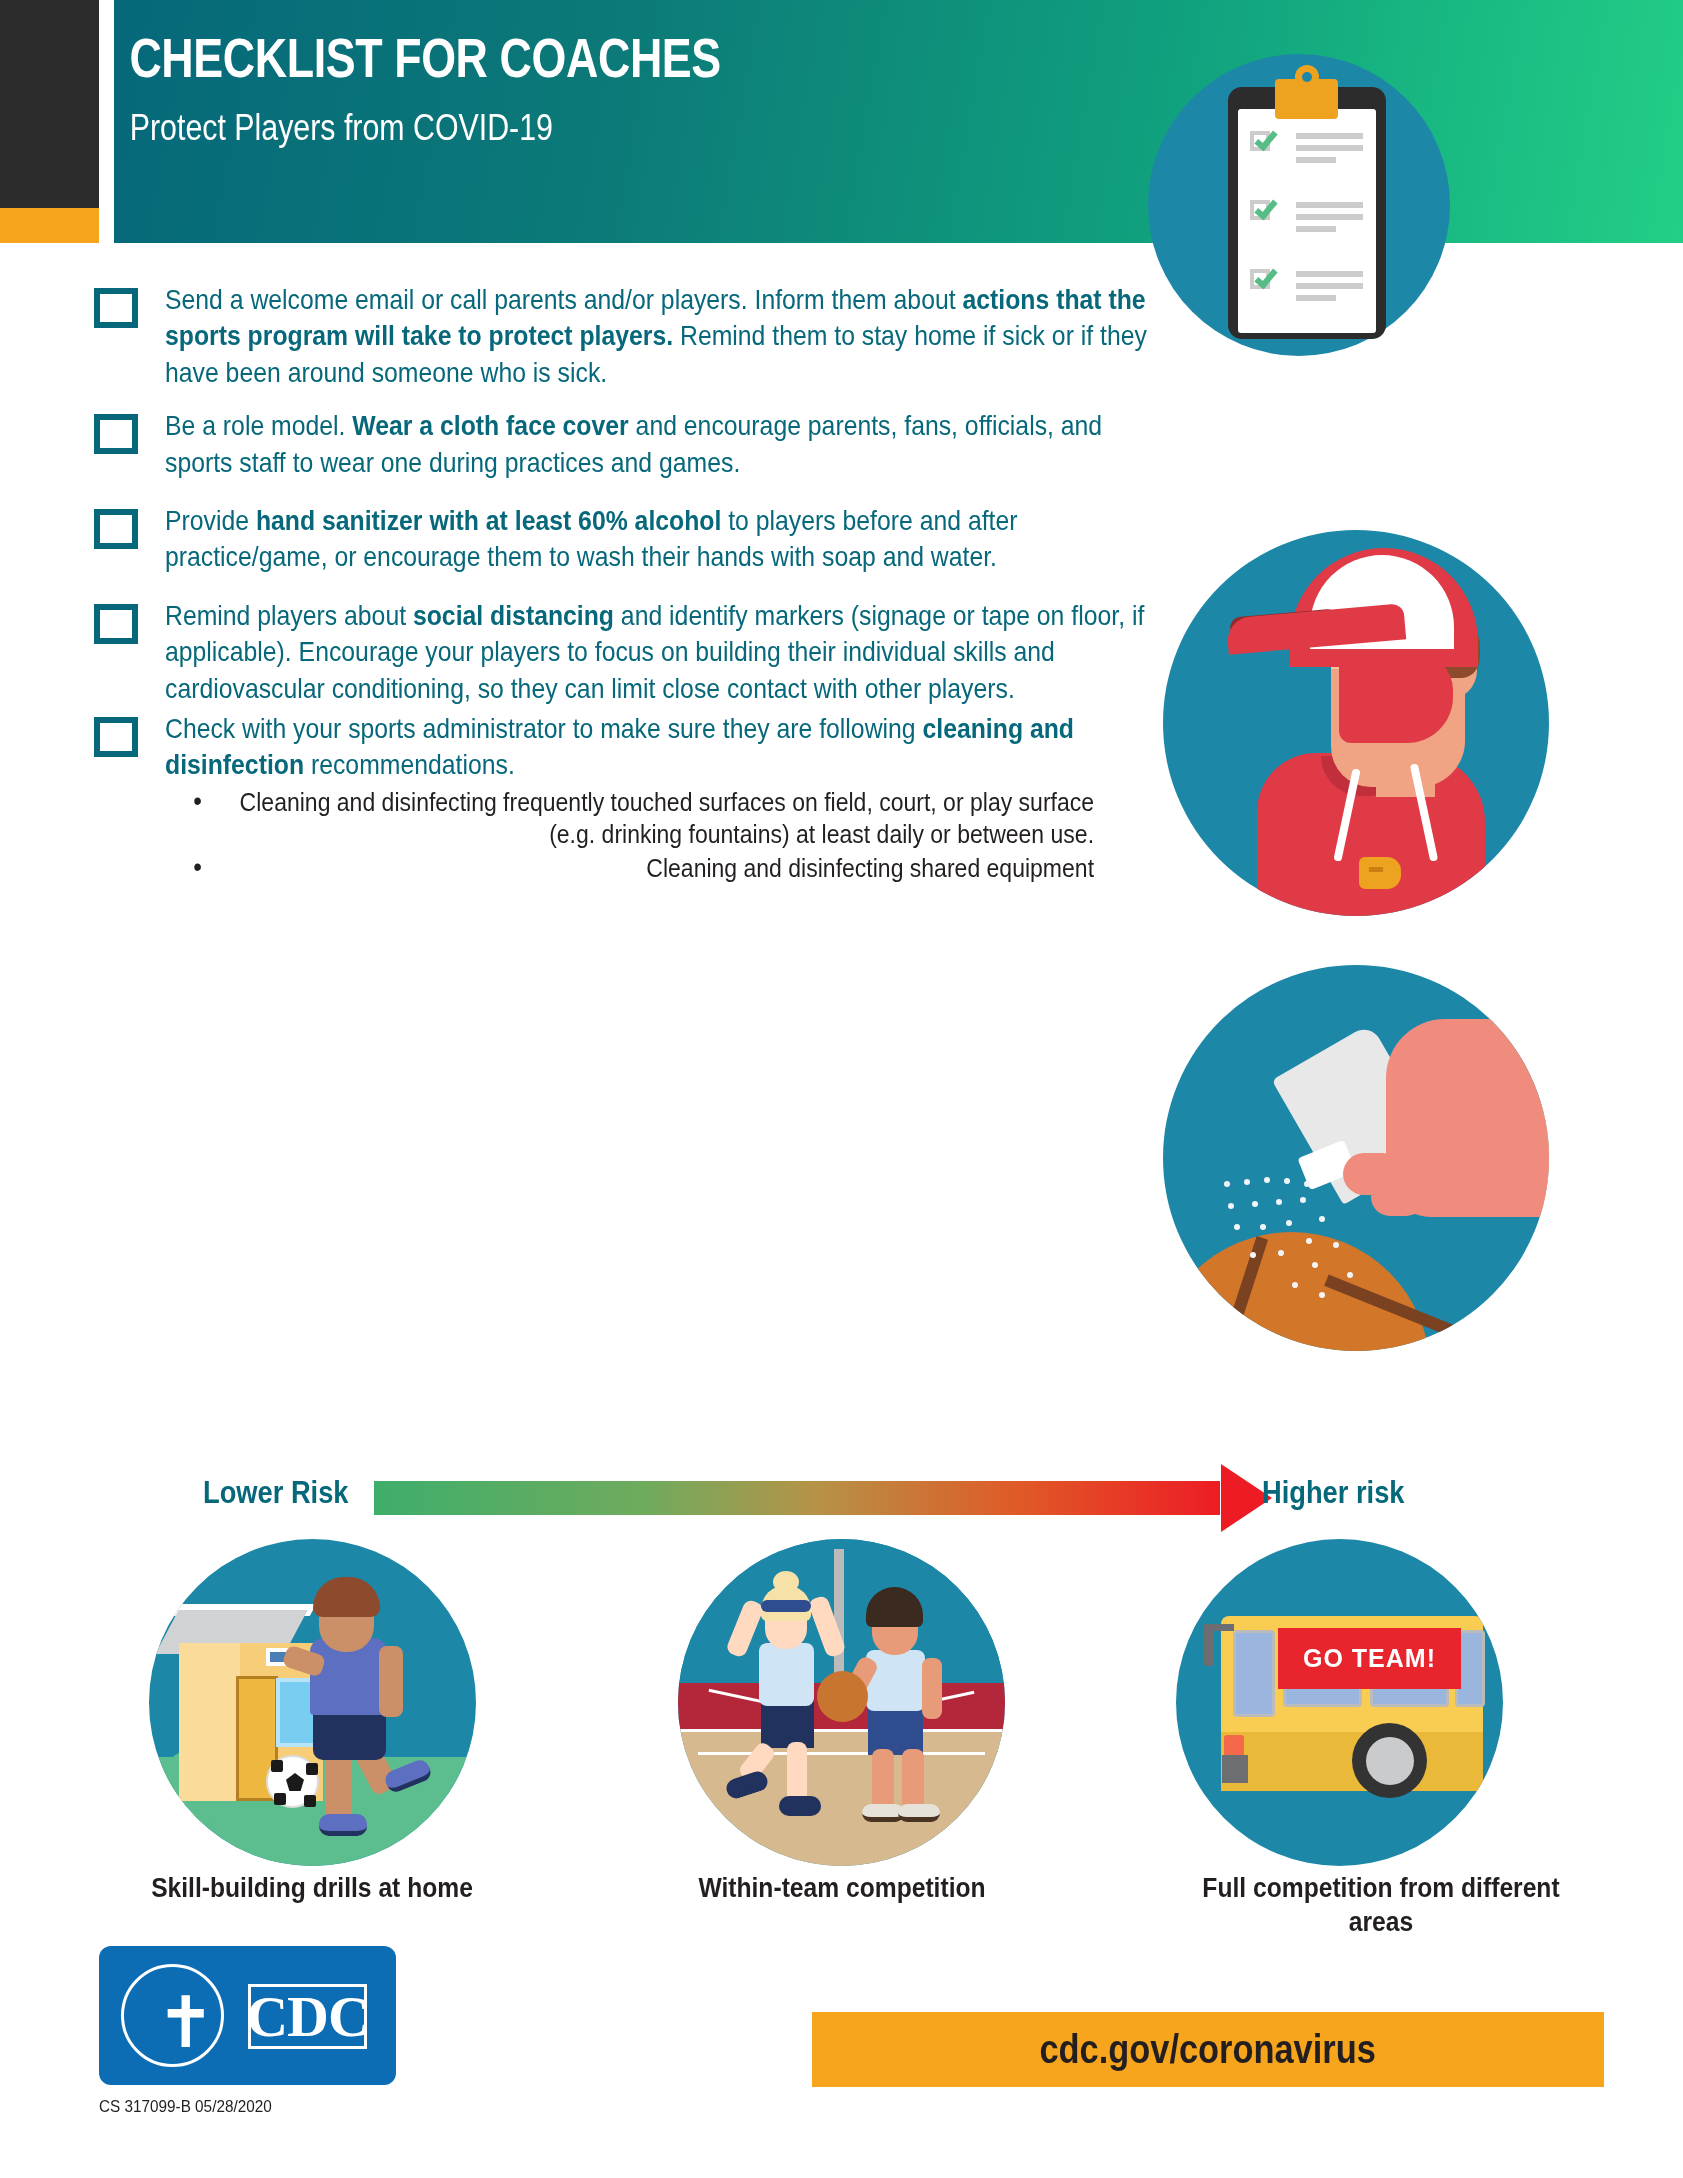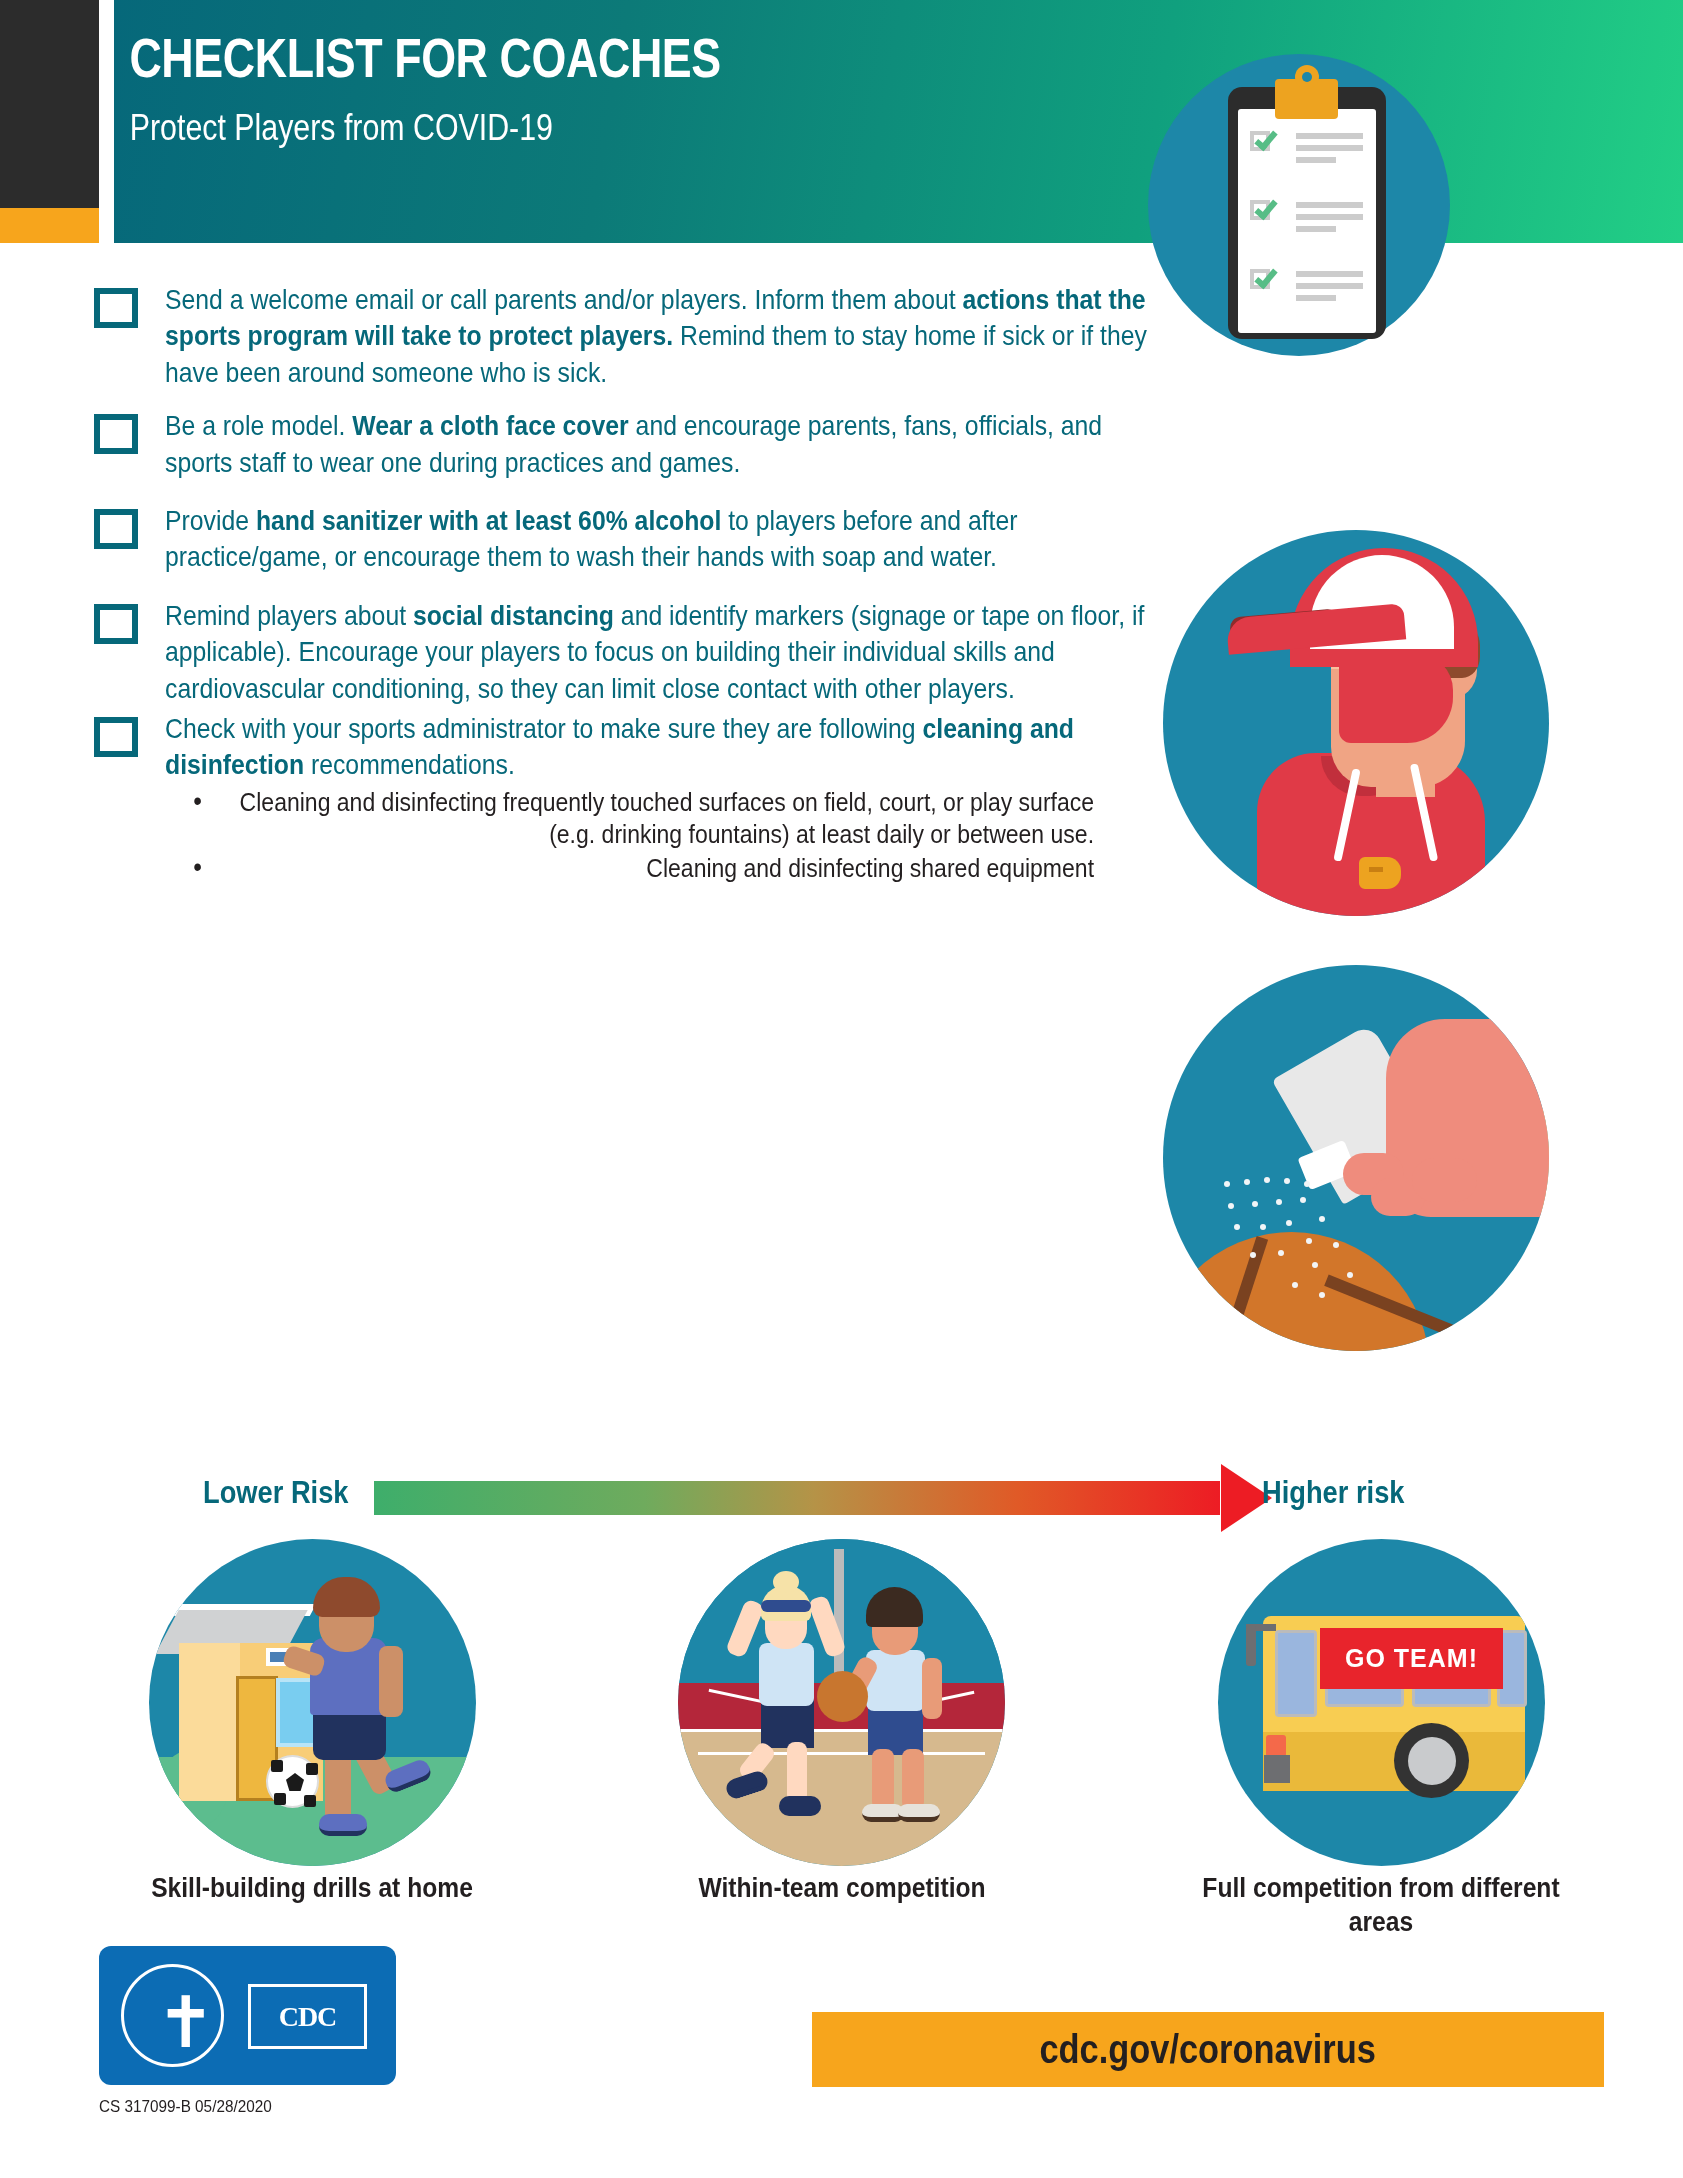--- a/index.html
+++ b/index.html
@@ -187,21 +187,21 @@
     border-top:34px solid transparent;
     border-bottom:34px solid transparent;
     border-left:51px solid #ed1c24;
   }
 
   
   .bot { position:absolute; top:1539px; width:327px; height:327px;
          border-radius:50%; overflow:hidden; background:#1d87a8; }
   .bot1 { left:149px; }
   .bot2 { left:678px; }
-  .bot3 { left:1218px; }
+  .bot3 { left:1176px; }
   .cap-label {
     position:absolute; top:1871px; width:416px; text-align:center;
     color:#231f20; font-size:28px; font-weight:bold; line-height:1.22;
     transform:scaleX(0.88); transform-origin:center top;
   }
   .cl1 { left:104px; }
   .cl2 { left:634px; }
   .cl3 { left:1173px; }
 
   
@@ -310,21 +310,21 @@
     position:absolute; left:32px; top:24px; width:61px; height:81px;
     color:#ffffff; font-size:71px; line-height:0.9;
   }
   .cdc-box {
     position:absolute; left:149px; top:38px; width:119px; height:65px;
     border:3px solid #ffffff;
     display:flex; align-items:center; justify-content:center;
     overflow:hidden;
   }
   .cdc-box span {
-    color:#ffffff; font-size:28px; font-weight:bold; letter-spacing:-1px;
+    color:#ffffff; font-size:58px; font-weight:bold; letter-spacing:-1px;
     font-family:"Liberation Serif", serif;
   }
   .cs-code {
     position:absolute; left:99px; top:2097px;
     color:#231f20; font-size:17px;
     transform:scaleX(0.9); transform-origin:left top;
   }
   .url-banner {
     position:absolute; left:812px; top:2012px; width:792px; height:75px;
     background:#f7a51c;

